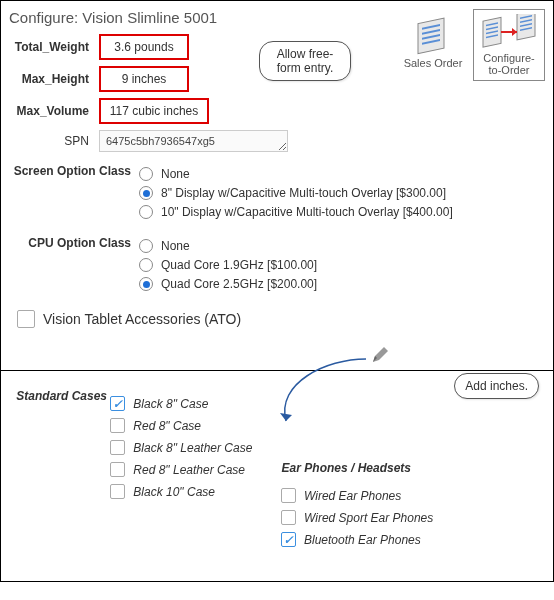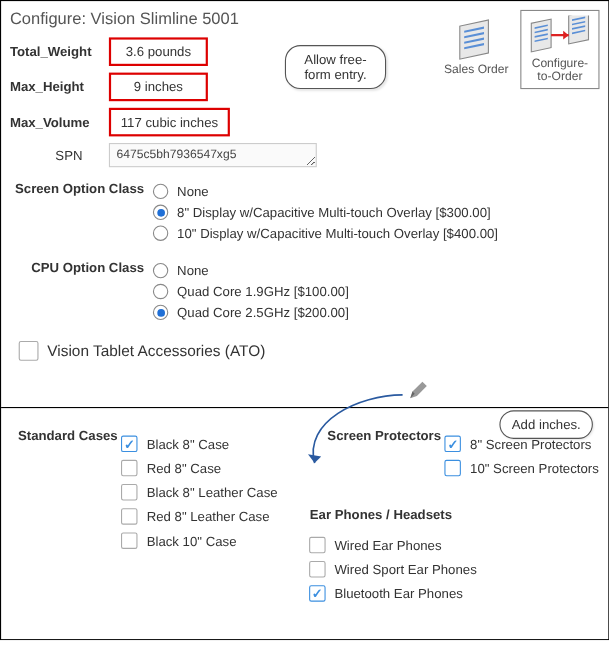--- a/index.html
+++ b/index.html
@@ -31,21 +31,21 @@
   .field-row {
     display: flex;
     align-items: center;
     margin: 6px 0;
   }
   .field-label {
     width: 90px;
     text-align: right;
     font-weight: bold;
     font-size: 12px;
-    padding-right: 24px;
+    padding-right: 10px;
   }
   .red-box {
     border: 2px solid #d00;
     padding: 4px 6px;
     min-width: 90px;
     font-size: 12px;
     background: #fff;
     text-align: center;
   }
   .wide { min-width: 110px; }
@@ -161,20 +161,21 @@
     left: 265px;
     pointer-events: none;
   }
   .bottom-panel {
     padding: 10px 8px 14px 8px;
     position: relative;
     min-height: 210px;
   }
   .accessory-col {
     position: absolute;
+    font-style: italic;
   }
   .col-label {
     font-weight: bold;
     font-size: 12px;
     margin-bottom: 6px;
     display: block;
   }
   .chk-row {
     display: flex;
     align-items: center;
@@ -323,30 +324,20 @@
             <span>Black 8" Leather Case</span>
           </div><div class="chk-row">
             <span class="checkbox"></span>
             <span>Red 8" Leather Case</span>
           </div><div class="chk-row">
             <span class="checkbox"></span>
             <span>Black 10" Case</span>
           </div></div>
     </div>
 
-    <div class="accessory-col protectors">
-      <span class="col-label">Screen Protectors</span>
-      <div class="protectors-list" id="protectors-list"><div class="chk-row">
-            <span class="checkbox checked blue"></span>
-            <span>8" Screen Protectors</span>
-          </div><div class="chk-row">
-            <span class="checkbox blue"></span>
-            <span>10" Screen Protectors</span>
-          </div></div>
-    </div>
 
     <div class="accessory-col earphones">
       <span class="col-label">Ear Phones / Headsets</span>
       <div class="earphones-list" id="earphones-list"><div class="chk-row">
             <span class="checkbox"></span>
             <span>Wired Ear Phones</span>
           </div><div class="chk-row">
             <span class="checkbox"></span>
             <span>Wired Sport Ear Phones</span>
           </div><div class="chk-row">

